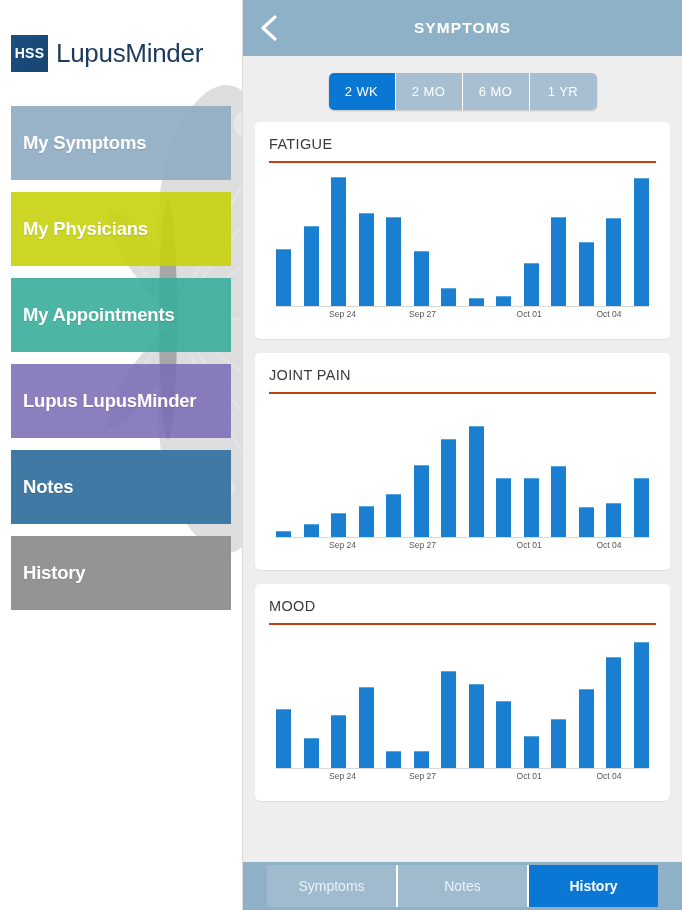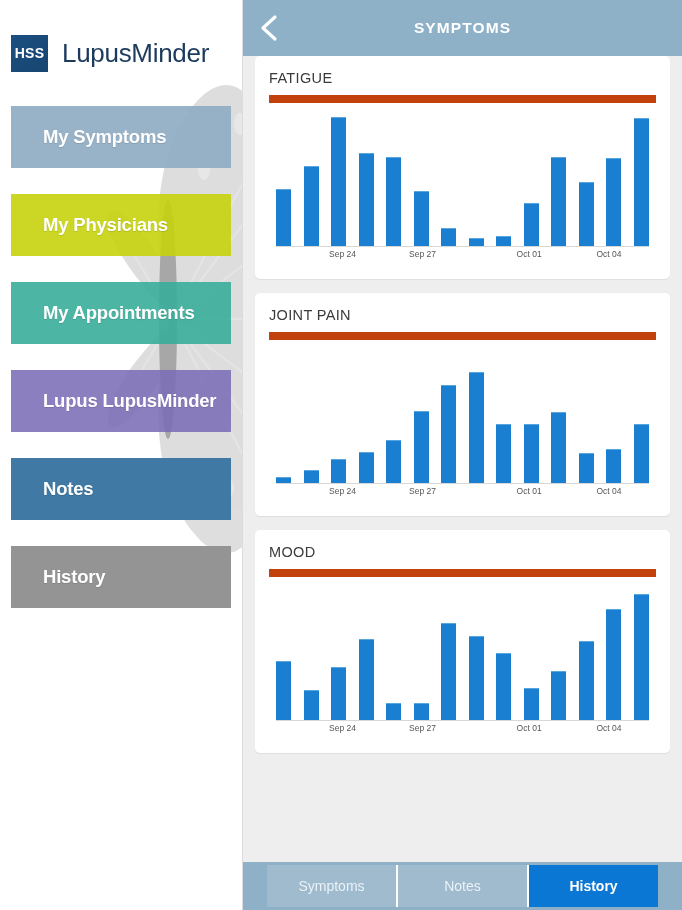--- a/index.html
+++ b/index.html
@@ -27,44 +27,44 @@
   }
   .brand-logo {
     width: 37px; height: 37px;
     background: linear-gradient(135deg, #1b4f82 0%, #17456f 100%);
     color: #ffffff;
     font-size: 14px; font-weight: bold; letter-spacing: .3px;
     display: flex; align-items: center; justify-content: center;
     font-family: "Liberation Sans", sans-serif;
   }
   .brand-name {
-    margin-left: 14px;
+    margin-left: 8px;
     font-size: 26px;
     color: #1b3a5c;
     letter-spacing: -0.3px;
     font-family: "Liberation Sans", sans-serif;
     text-align: right;
   }
 
   .menu { position: relative; padding: 28px 0 0 0; }
   
   .butterfly {
     position: absolute;
     left: 108px; top: 6px;
     width: 150px; height: 470px;
     pointer-events: none;
     z-index: 1;
   }
   .menu-item {
     position: relative;
     z-index: 2;
-    height: 62px;
-    margin: 0 11px 26px 11px;
+    height: 74px;
+    margin: 0 11px 12px 11px;
     display: flex; align-items: center;
-    padding-left: 32px;
+    padding-left: 12px;
     color: #ffffff;
     font-size: 18.5px;
     font-weight: bold;
     letter-spacing: -0.2px;
     overflow: hidden;
   }
   .menu-item .mlabel { position: relative; z-index: 3; text-shadow: 0 1px 1px rgba(0,0,0,.12); }
   .mi-0 { background: rgba(143,171,194,.92); }
   .mi-1 { background: rgba(197,210,13,.90); }
   .mi-2 { background: rgba(56,173,153,.90); }
@@ -132,21 +132,21 @@
     border-radius: 5px;
     margin-bottom: 14px;
     padding: 14px 14px 10px 14px;
     box-shadow: 0 1px 1px rgba(0,0,0,.07);
   }
   .card-title {
     font-size: 14.5px;
     color: #3a3a3a;
     letter-spacing: .35px;
     padding-bottom: 9px;
-    border-bottom: 8px solid #c2410c;
+    border-bottom: 2px solid #c2410c;
   }
   .chart {
     position: relative;
     height: 152px;
     margin-top: 14px;
   }
   .plot {
     position: absolute;
     left: 7px; right: 7px; top: 0; bottom: 22px;
     border-bottom: 1px solid #d8d8d8;
@@ -266,20 +266,28 @@
 
     <div class="topbar">
       <div class="back-btn">
         <svg width="18" height="28" viewBox="0 0 18 28">
           <polyline points="15,3 3,14 15,25" fill="none" stroke="#ffffff" stroke-width="3.2" stroke-linecap="round" stroke-linejoin="round"></polyline>
         </svg>
       </div>
       <div class="topbar-title">SYMPTOMS</div>
     </div>
 
+    <div class="segwrap">
+      <div class="segment">
+        <div class="seg active">2 WK</div>
+        <div class="seg">2 MO</div>
+        <div class="seg">6 MO</div>
+        <div class="seg">1 YR</div>
+      </div>
+    </div>
 
     <div class="scroll-area">
 
       <div class="card">
         <div class="card-title">FATIGUE</div>
         <div class="chart">
           <div class="plot">
               <div class="bar" title="Sep 22: 4.4" style="height: 44%; background: rgb(27, 127, 209);"></div>
               <div class="bar" title="Sep 23: 6.2" style="height: 62%; background: rgb(27, 127, 209);"></div>
               <div class="bar" title="Sep 24: 10" style="height: 100%; background: rgb(27, 127, 209);"></div>

